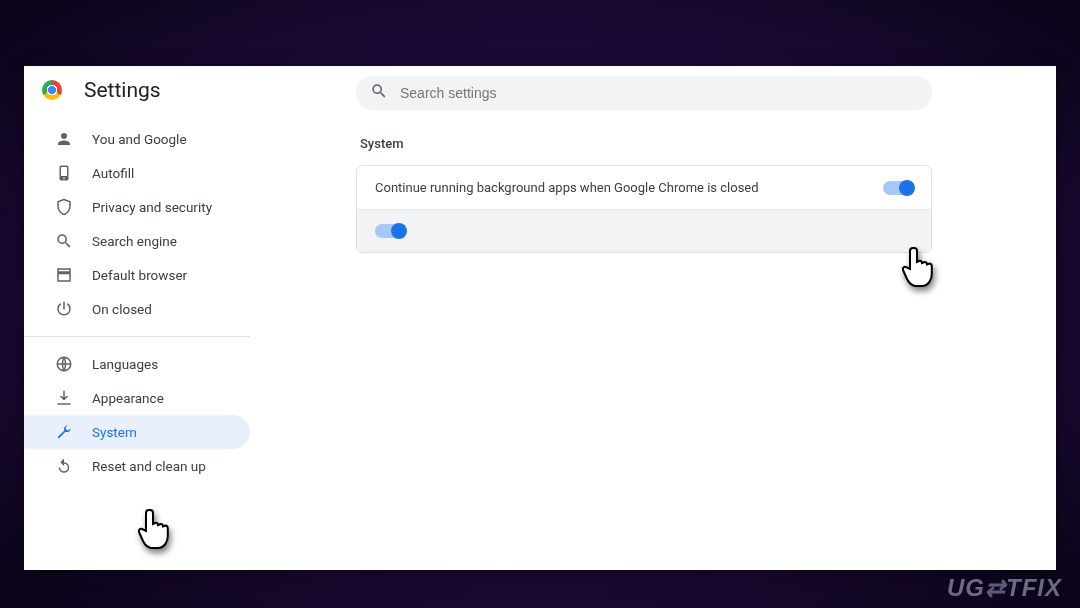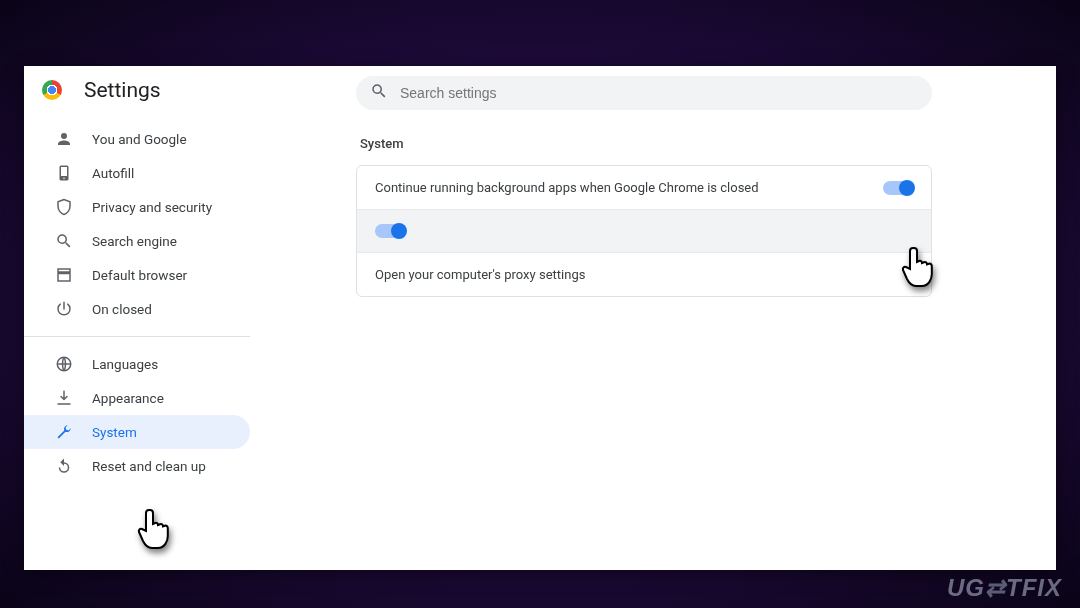--- a/index.html
+++ b/index.html
@@ -278,23 +278,20 @@
   <div class="content">
     <div class="section-title">System</div>
     <div class="card">
       <div class="row">
         <span>Continue running background apps when Google Chrome is closed</span>
         <div class="toggle on"></div>
       </div>
       <div class="row highlight">
         <div class="toggle on"></div>
       </div>
-      <div class="row">
-        <span>Open your computer's proxy settings</span>
-      </div>
     </div>
   </div>
 
   <div class="cursor-hand" style="top:440px; left:112px;">
     <svg viewBox="0 0 40 46">
         <path d="M14 4c1.5 0 3 1 3 3v11l2-1c1.6-.7 3 .4 3 2l2-.8c1.5-.6 3 .5 3 2.1l2-.6c1.4-.4 2.8.8 2.8 2.3v8c0 5-3 12-10 12H16c-4 0-7-3-9-7l-4-9c-.8-2 1-3.8 3-3l4 2V7c0-2 1.5-3 3-3z" fill="#fff" stroke="#000" stroke-width="2"></path>
       </svg>
   </div>
   <div class="cursor-hand" style="top:178px; left:876px;">
     <svg viewBox="0 0 40 46">

